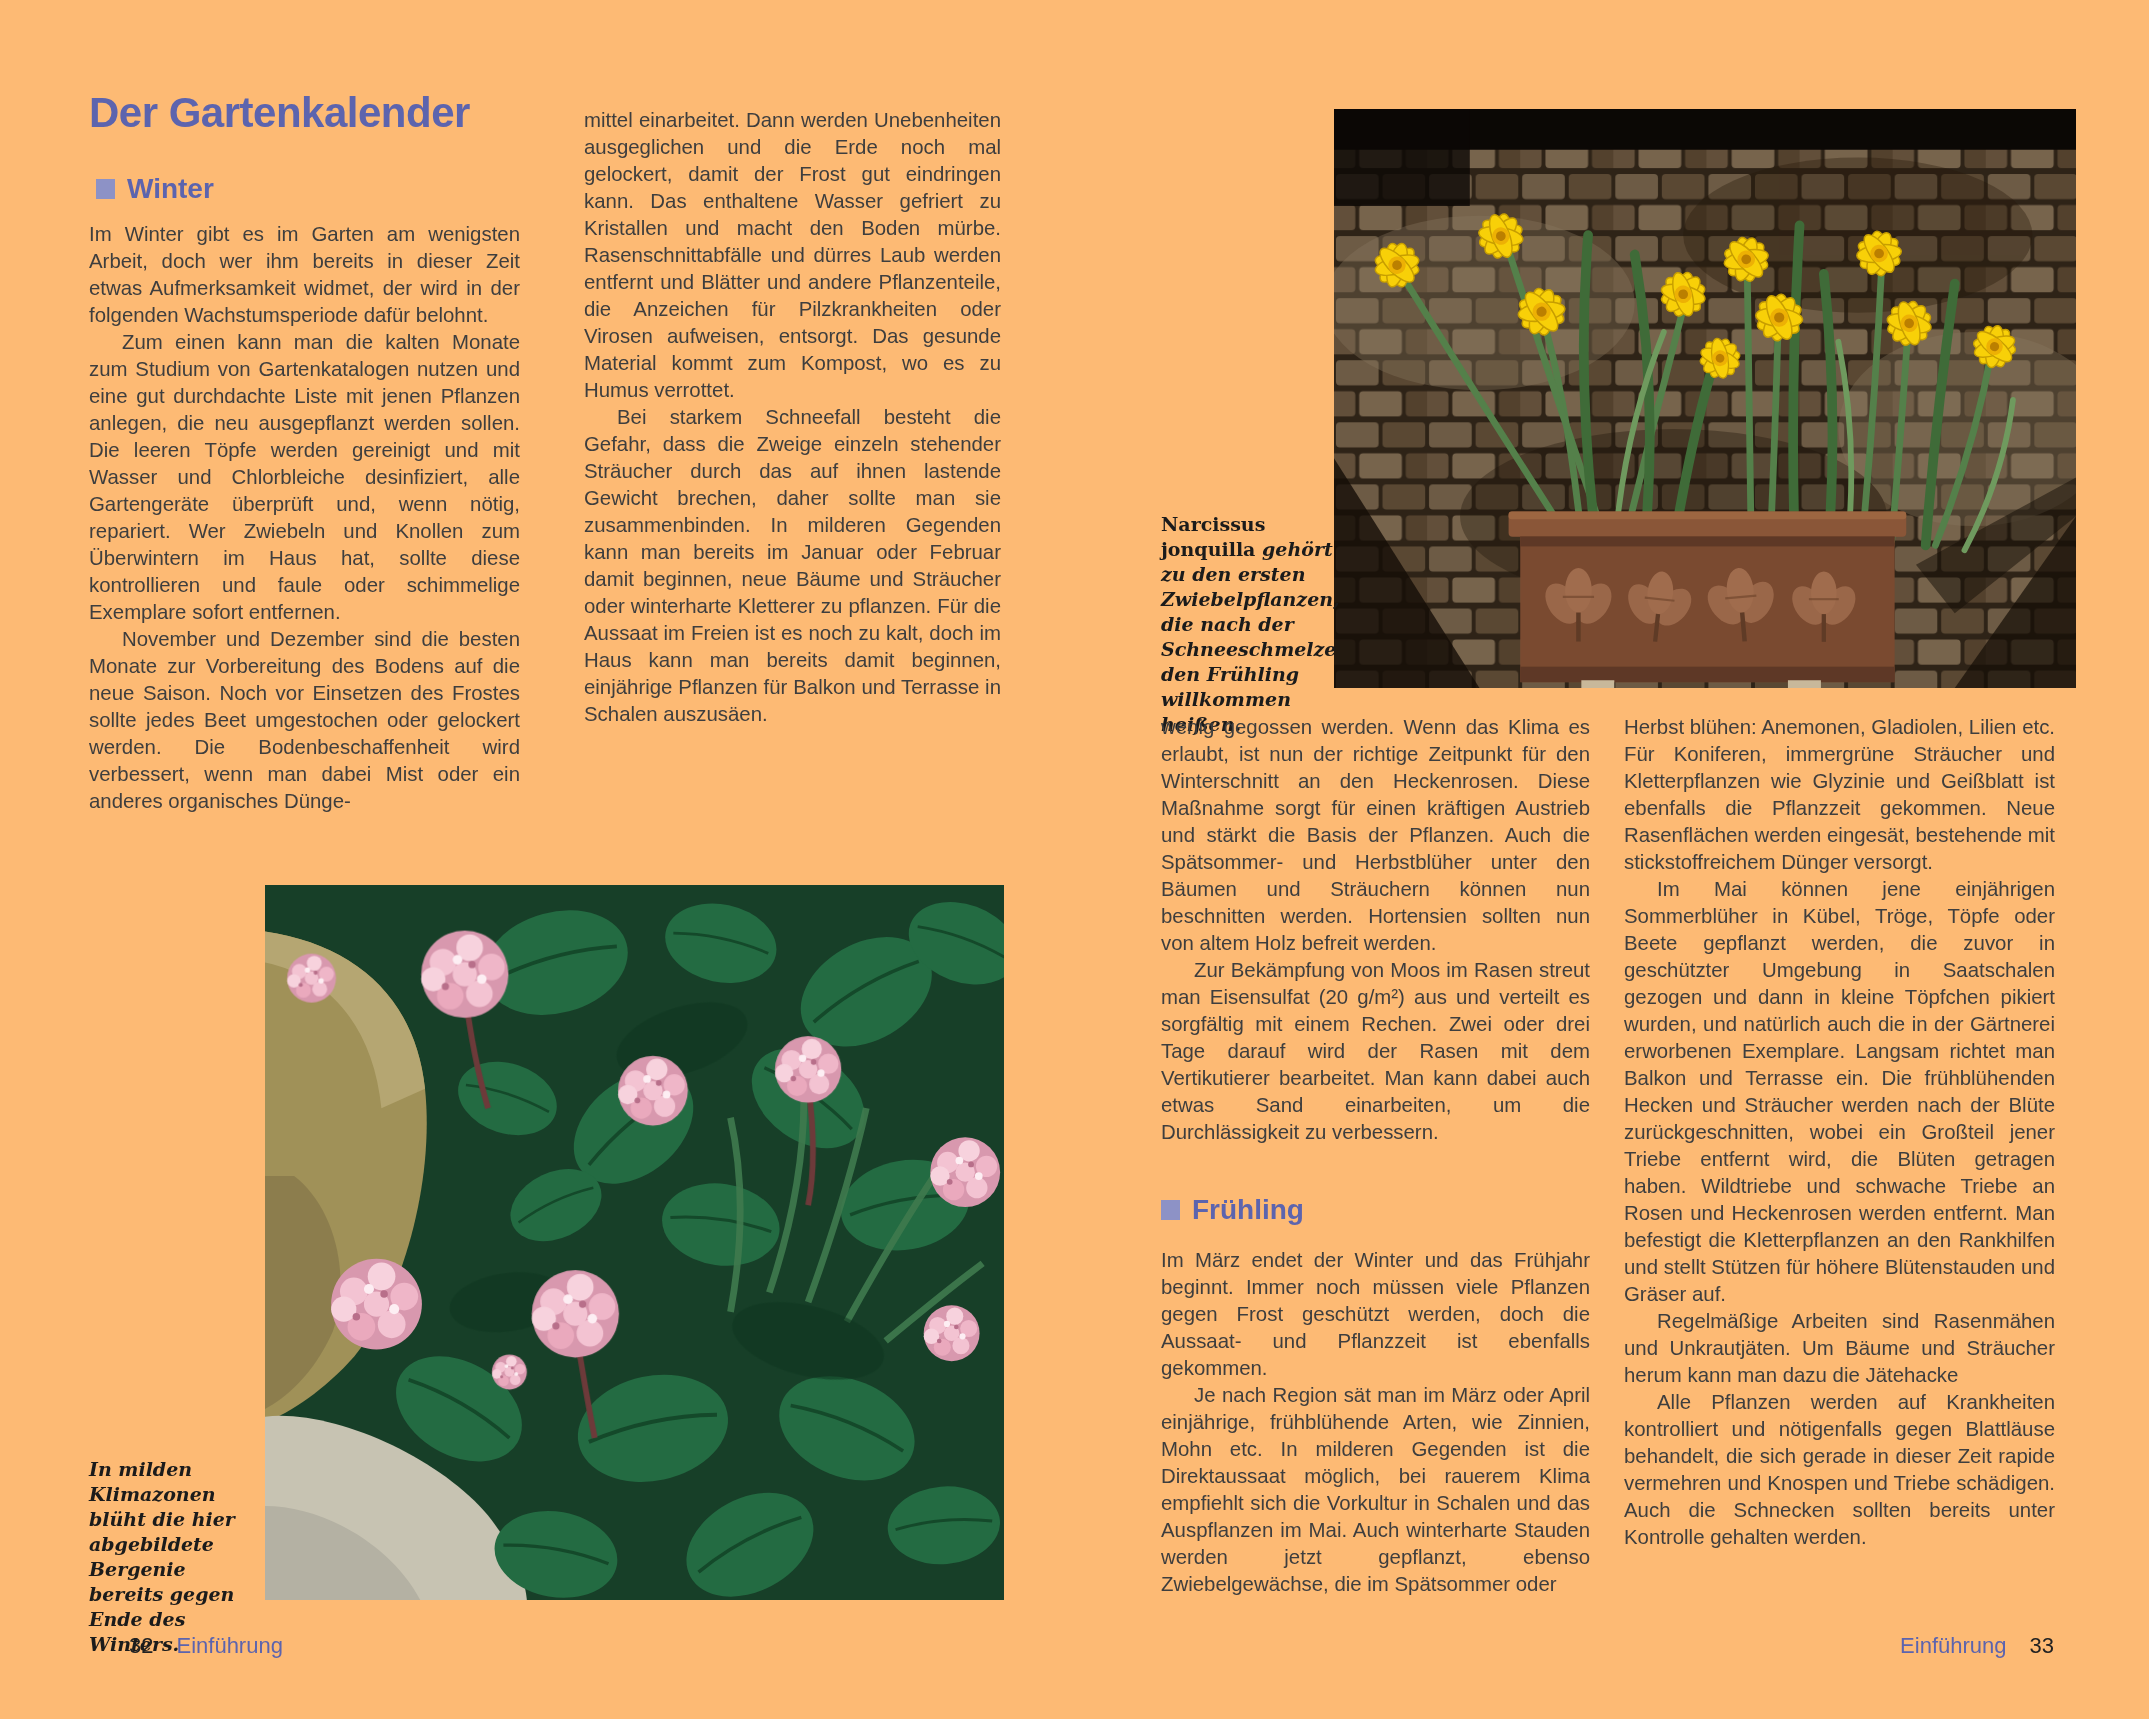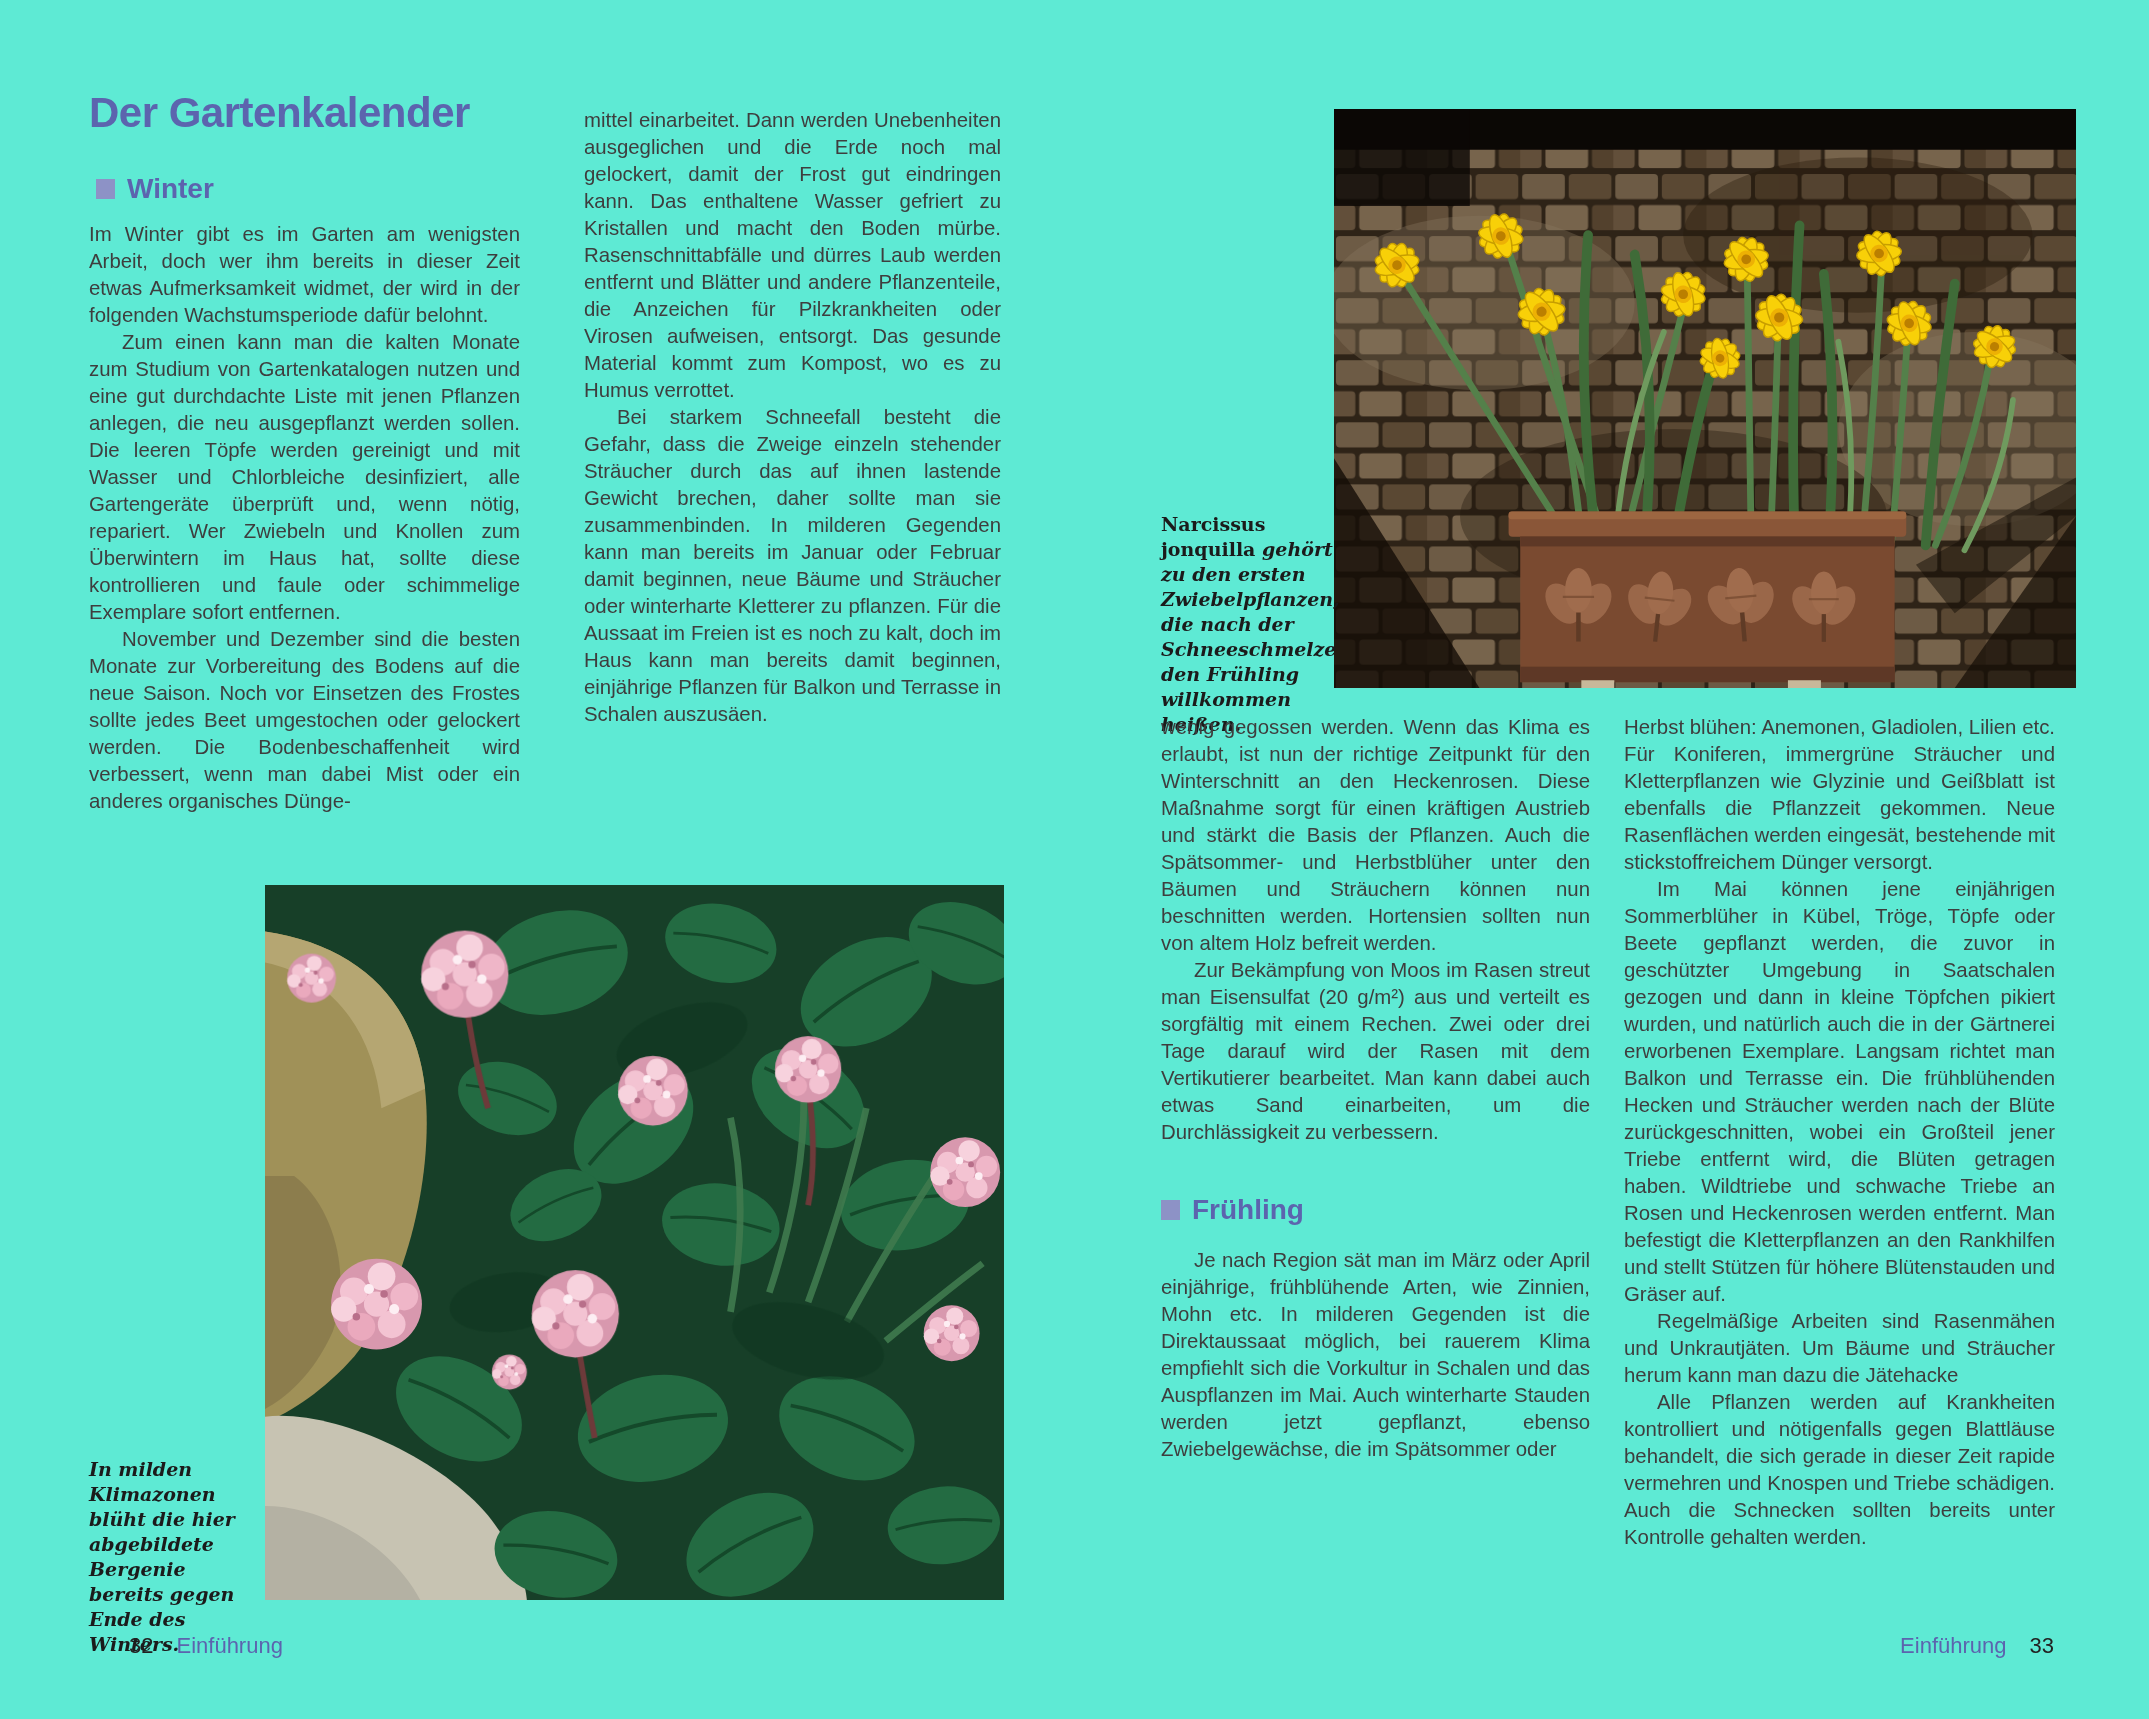--- a/index.html
+++ b/index.html
@@ -1,17 +1,17 @@
 <!DOCTYPE html>
 <html lang="de"><head>
 <meta charset="utf-8">
 <style>
   html,body{margin:0;padding:0;background:#e8e8e8;}
   .spread{
-    position:relative;width:2149px;height:1720px;background:#5eead4;
+    position:relative;width:2149px;height:1720px;background:#fdba74;
     font-family:"Liberation Sans",sans-serif;color:#3e3e3e;overflow:hidden;
   }
   .page-title{
     position:absolute;left:89px;top:89px;margin:0;
     font-size:42px;font-weight:bold;letter-spacing:-0.5px;color:#5c64ae;
   }
   .sec-head{display:flex;align-items:center;gap:11.6px;}
   .sec-head .sq{width:19.4px;height:19.4px;background:#8d92c6;flex:0 0 auto;}
   .sec-head .lbl{font-size:28px;font-weight:bold;color:#5c64ae;line-height:1;}
   .sec-head.abs{position:absolute;left:96px;top:175px;}
@@ -258,20 +258,21 @@
     <p><span class="species">Narcissus jonquilla</span> <span>gehört zu den ersten Zwiebelpflanzen, die nach der Schneeschmelze den Frühling willkommen heißen.</span></p>
   </div>
 
   <div class="col col-r1">
     <p>wenig gegossen werden. Wenn das Klima es erlaubt, ist nun der richtige Zeitpunkt für den Winterschnitt an den Heckenrosen. Diese Maßnahme sorgt für einen kräftigen Austrieb und stärkt die Basis der Pflanzen. Auch die Spätsommer- und Herbstblüher unter den Bäumen und Sträuchern können nun beschnitten werden. Hortensien sollten nun von altem Holz befreit werden.</p>
     <p class="ind">Zur Bekämpfung von Moos im Rasen streut man Eisensulfat (20 g/m²) aus und verteilt es sorgfältig mit einem Rechen. Zwei oder drei Tage darauf wird der Rasen mit dem Vertikutierer bearbeitet. Man kann dabei auch etwas Sand einarbeiten, um die Durchlässigkeit zu verbessern.</p>
     <div class="sec-head in-col">
       <span class="sq"></span>
       <span class="lbl">Frühling</span>
     </div>
+    <p>Im März endet der Winter und das Frühjahr beginnt. Immer noch müssen viele Pflanzen gegen Frost geschützt werden, doch die Aussaat- und Pflanzzeit ist ebenfalls gekommen.</p>
     <p class="ind">Je nach Region sät man im März oder April einjährige, frühblühende Arten, wie Zinnien, Mohn etc. In milderen Gegenden ist die Direktaussaat möglich, bei rauerem Klima empfiehlt sich die Vorkultur in Schalen und das Auspflanzen im Mai. Auch winterharte Stauden werden jetzt gepflanzt, ebenso Zwiebelgewächse, die im Spätsommer oder</p>
   </div>
 
   <div class="col col-r2">
     <p>Herbst blühen: Anemonen, Gladiolen, Lilien etc. Für Koniferen, immergrüne Sträucher und Kletterpflanzen wie Glyzinie und Geißblatt ist ebenfalls die Pflanzzeit gekommen. Neue Rasenflächen werden eingesät, bestehende mit stickstoffreichem Dünger versorgt.</p>
     <p class="ind">Im Mai können jene einjährigen Sommerblüher in Kübel, Tröge, Töpfe oder Beete gepflanzt werden, die zuvor in geschützter Umgebung in Saatschalen gezogen und dann in kleine Töpfchen pikiert wurden, und natürlich auch die in der Gärtnerei erworbenen Exemplare. Langsam richtet man Balkon und Terrasse ein. Die frühblühenden Hecken und Sträucher werden nach der Blüte zurückgeschnitten, wobei ein Großteil jener Triebe entfernt wird, die Blüten getragen haben. Wildtriebe und schwache Triebe an Rosen und Heckenrosen werden entfernt. Man befestigt die Kletterpflanzen an den Rankhilfen und stellt Stützen für höhere Blütenstauden und Gräser auf.</p>
     <p class="ind">Regelmäßige Arbeiten sind Rasenmähen und Unkrautjäten. Um Bäume und Sträucher herum kann man dazu die Jätehacke</p>
     <p class="ind">Alle Pflanzen werden auf Krankheiten kontrolliert und nötigenfalls gegen Blattläuse behandelt, die sich gerade in dieser Zeit rapide vermehren und Knospen und Triebe schädigen. Auch die Schnecken sollten bereits unter Kontrolle gehalten werden.</p>
   </div>
 

